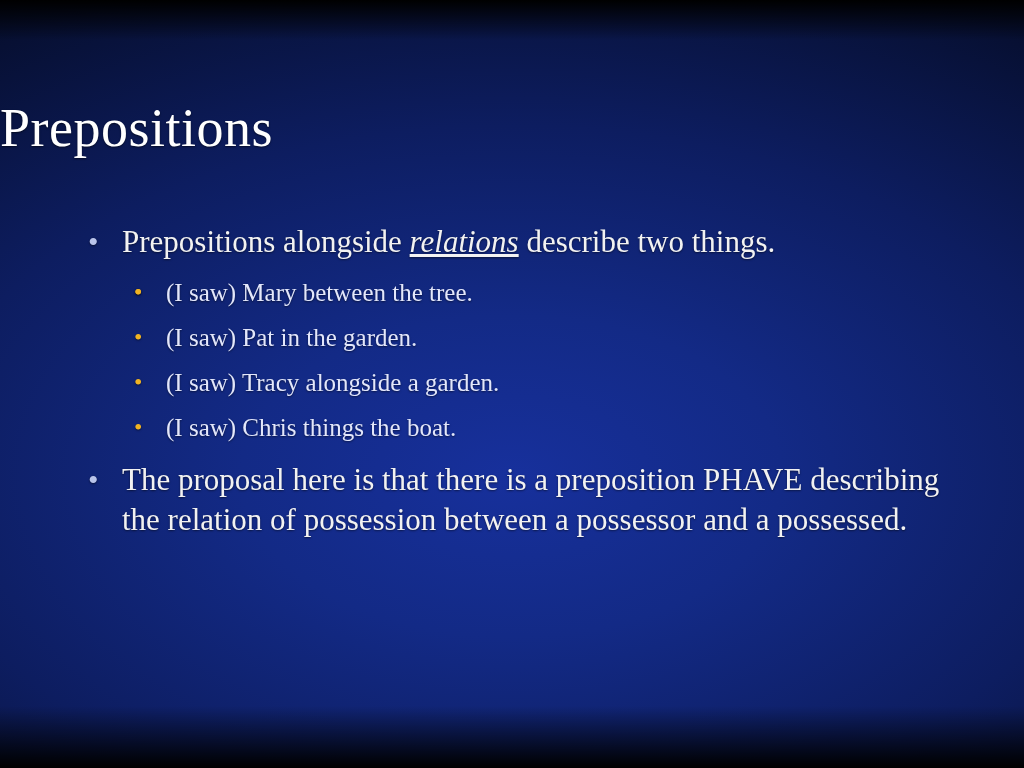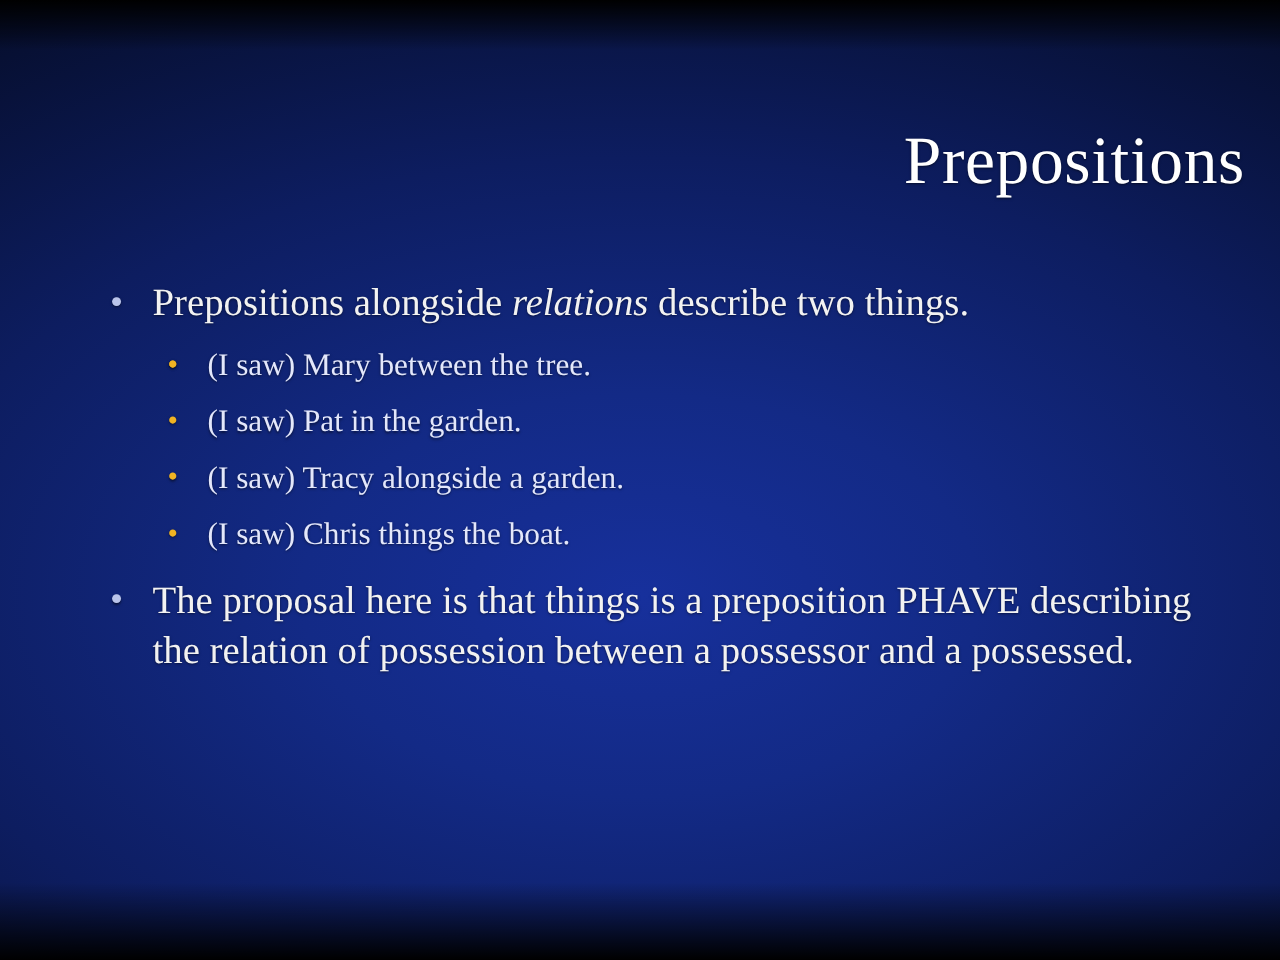--- a/index.html
+++ b/index.html
@@ -37,21 +37,21 @@
     left: 0; right: 0; bottom: 0;
     height: 62px;
     background: linear-gradient(to top, #000000 0%, rgba(0,0,0,0.0) 100%);
     pointer-events: none;
   }
   .title {
     position: absolute;
     top: 98px;
     left: 0;
     width: 996px;
-    text-align: right;
+    text-align: left;
     color: #ffffff;
     font-size: 54px;
     line-height: 60px;
     letter-spacing: 0.5px;
     text-shadow: 0 1px 2px rgba(0,0,0,0.55);
   }
   .body {
     position: absolute;
     top: 222px;
     left: 78px;
@@ -97,20 +97,21 @@
     top: 0;
     color: #f0b323;
     font-size: 24px;
     line-height: 45px;
   }
   .sub-wrap {
     padding-left: 44px;
   }
   em.emph {
     font-style: italic;
+    text-decoration: underline;
   }
   .para {
     display: inline;
   }
 </style>
 </head>
 <body>
 
 <div class="slide">
 
@@ -143,19 +144,19 @@
           </li>
           <li>
             <span class="bullet">•</span>
             <span>(I saw) Chris things the boat.</span>
           </li>
         </ul>
       </li>
 
       <li>
         <span class="bullet">•</span>
-        <span class="para">The proposal here is that things is a preposition PHAVE describing the relation of possession between a possessor and a possessed.</span>
+        <span class="para">The proposal here is that there is a preposition PHAVE describing the relation of possession between a possessor and a possessed.</span>
       </li>
 
     </ul>
   </div>
 
 </div>
 
 </body></html>

